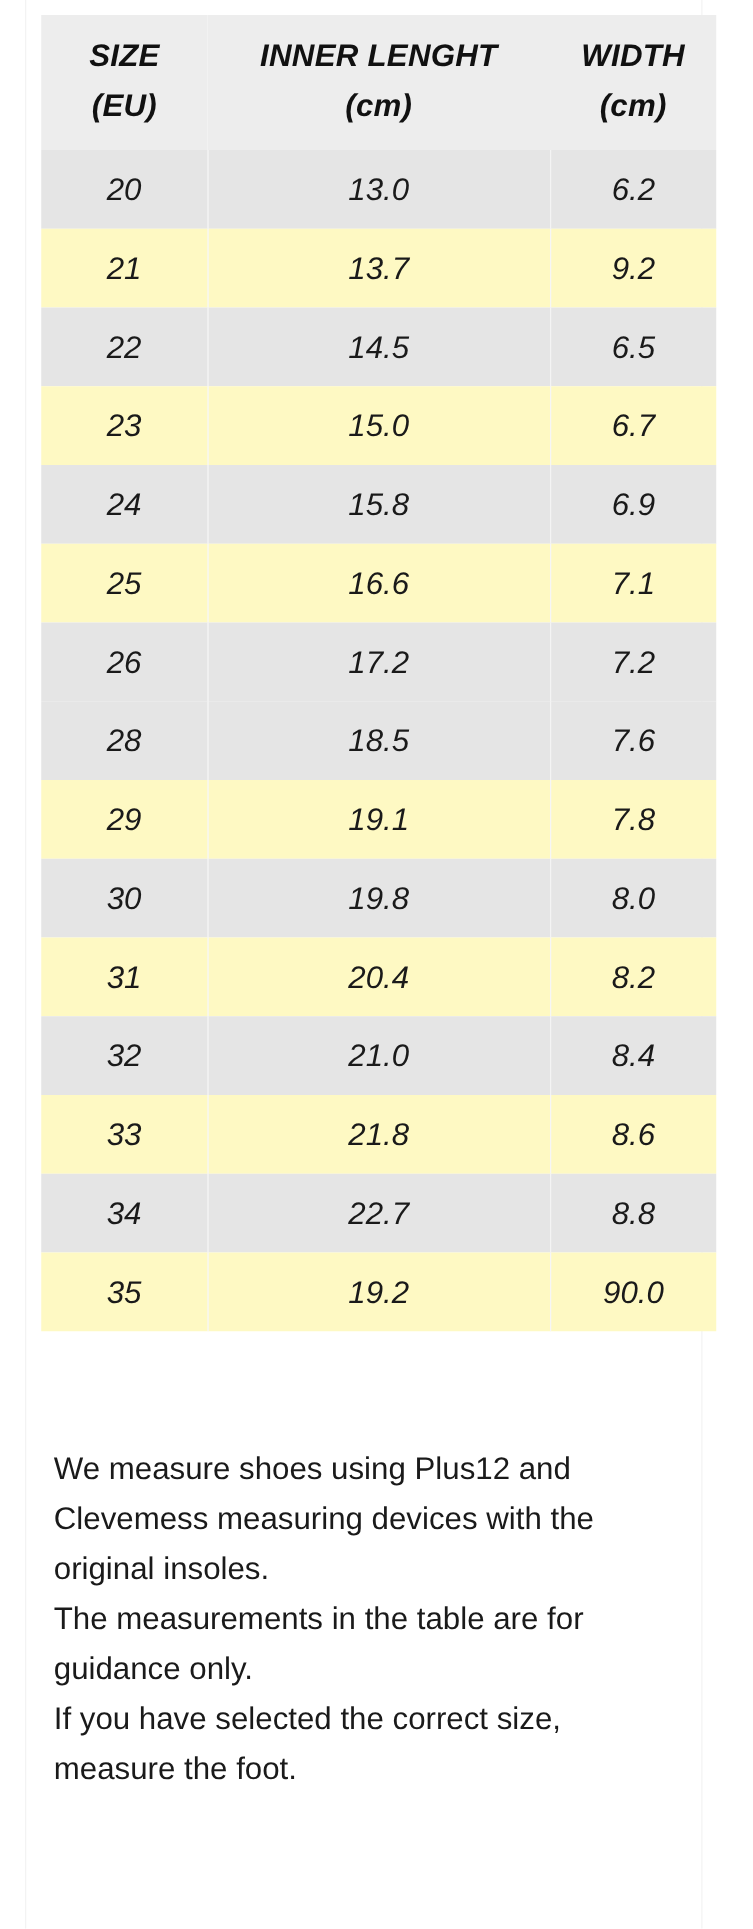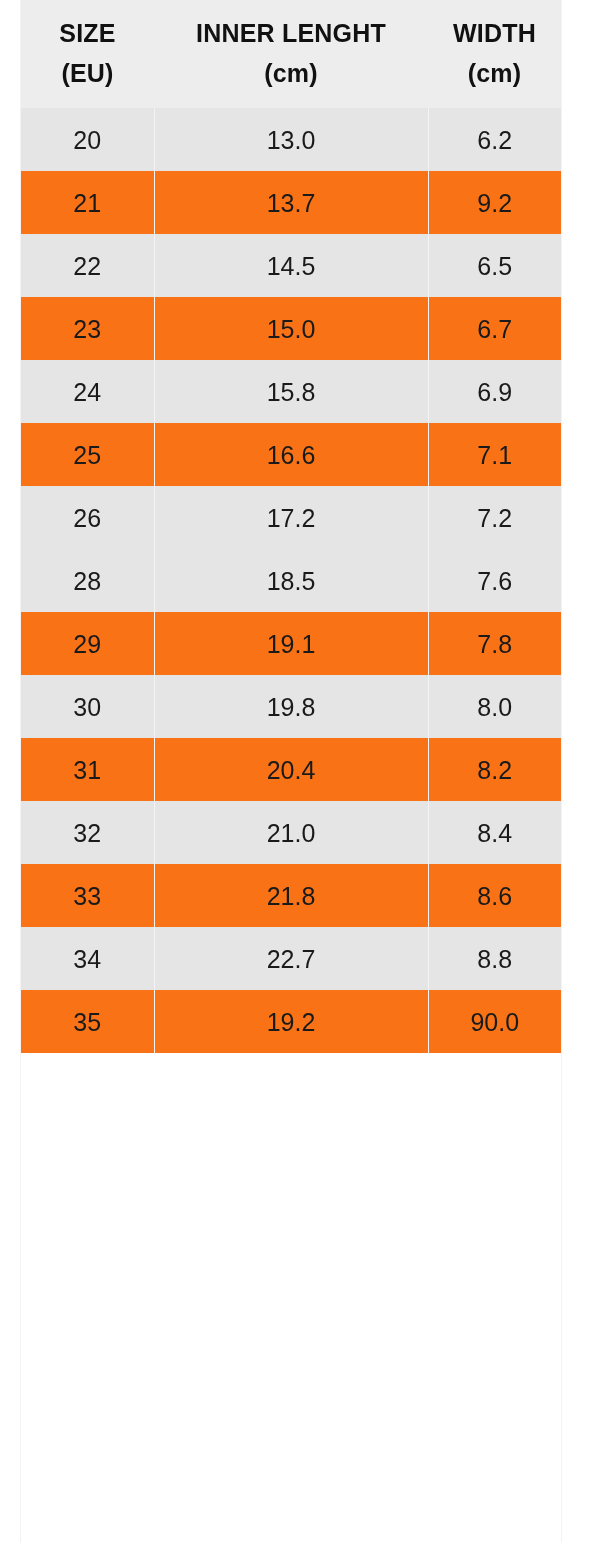--- a/index.html
+++ b/index.html
@@ -35,22 +35,23 @@
     height: 1543px;
     border-left: 1px solid #f3f3f3;
     border-right: 1px solid #f3f3f3;
     background: #ffffff;
   }
 
   table.size-table {
     width: 540px;
     border-collapse: collapse;
     table-layout: fixed;
-    margin: 0;
+    margin: 12px;
     padding: 0;
+    font-style: italic;
   }
 
   table.size-table col.c-size  { width: 133px; }
   table.size-table col.c-inner { width: 274px; }
   table.size-table col.c-width { width: 133px; }
 
   table.size-table th {
     background: #ededed;
     font-weight: bold;
     font-size: 25px;
@@ -74,21 +75,21 @@
     color: #1a1a1a;
     border-left: 1px solid #f4f4f4;
     border-right: 1px solid #f4f4f4;
     font-weight: 400;
   }
   table.size-table td:first-child { border-left: 0; }
   table.size-table td:last-child  { border-right: 0; }
 
   table.size-table tr.row-odd td  { background: #e5e5e5; }
   table.size-table tr.row-even td {
-    background: #f97316;
+    background: #fef9c3;
     border-left-color: #f6f6f6;
     border-right-color: #f6f6f6;
   }
 
   #note-block {
     padding: 78px 22px 0 22px;
   }
   #note-block p {
     margin: 0;
     font-size: 25px;
@@ -197,15 +198,20 @@
             <td>8.8</td>
           </tr>
           <tr class="row-even">
             <td>35</td>
             <td>19.2</td>
             <td>90.0</td>
           </tr>
         </tbody>
     </table>
 
+    <div id="note-block">
+      <p>We measure shoes using Plus12 and Clevemess measuring devices with the original insoles.</p>
+      <p>The measurements in the table are for guidance only.</p>
+      <p>If you have selected the correct size, measure the foot.</p>
+    </div>
 
   </div>
 </div>
 
 </body></html>

